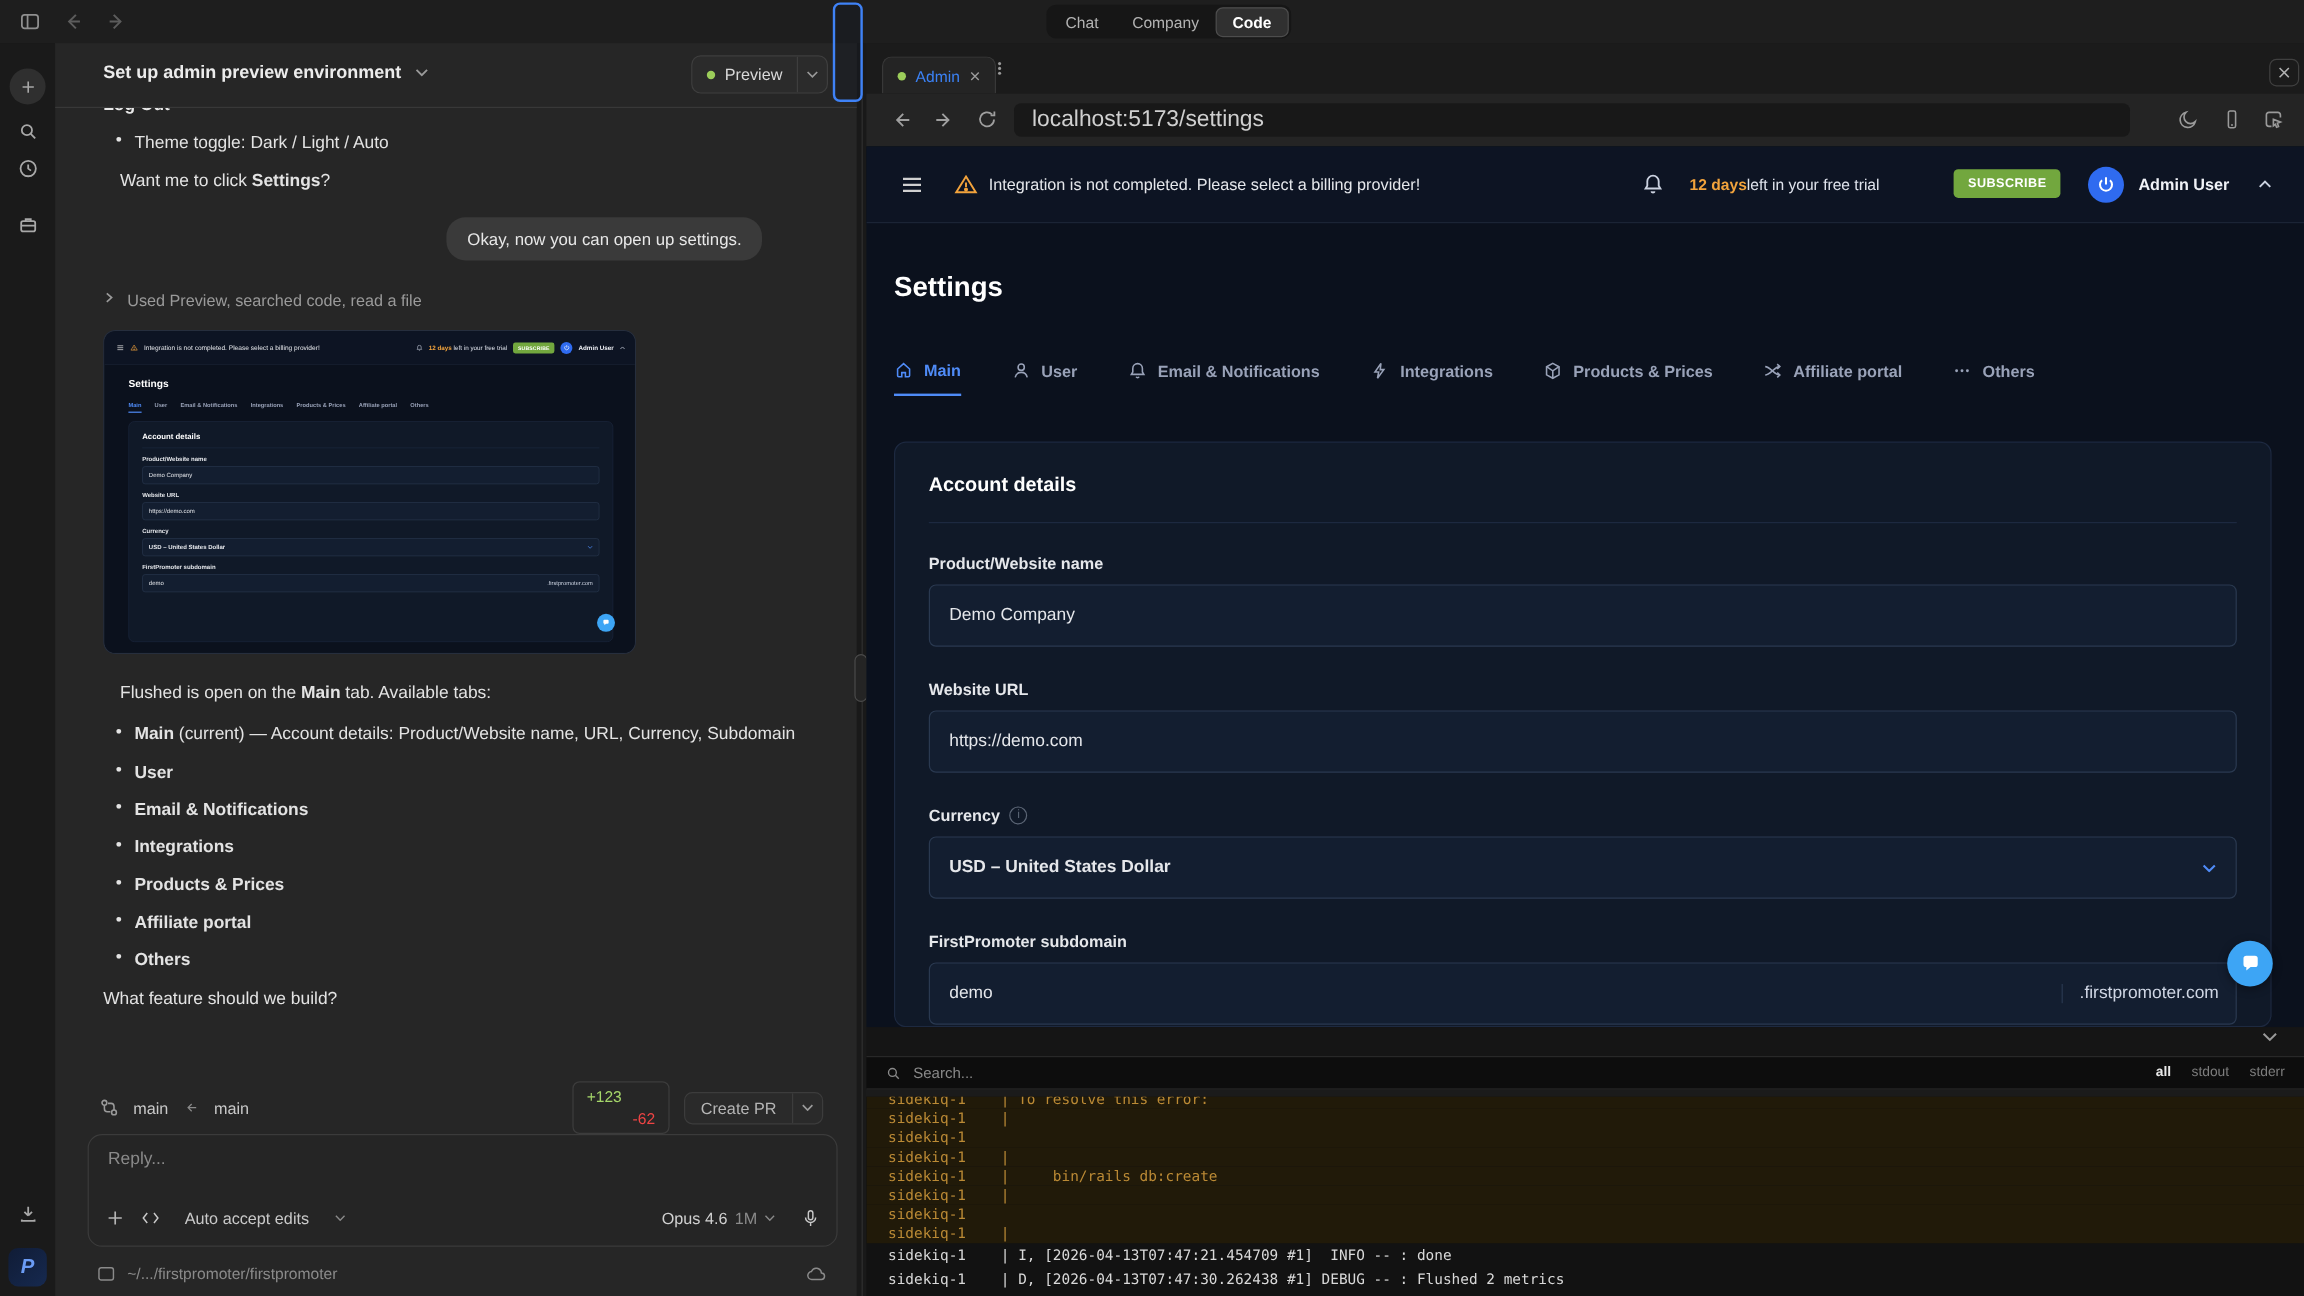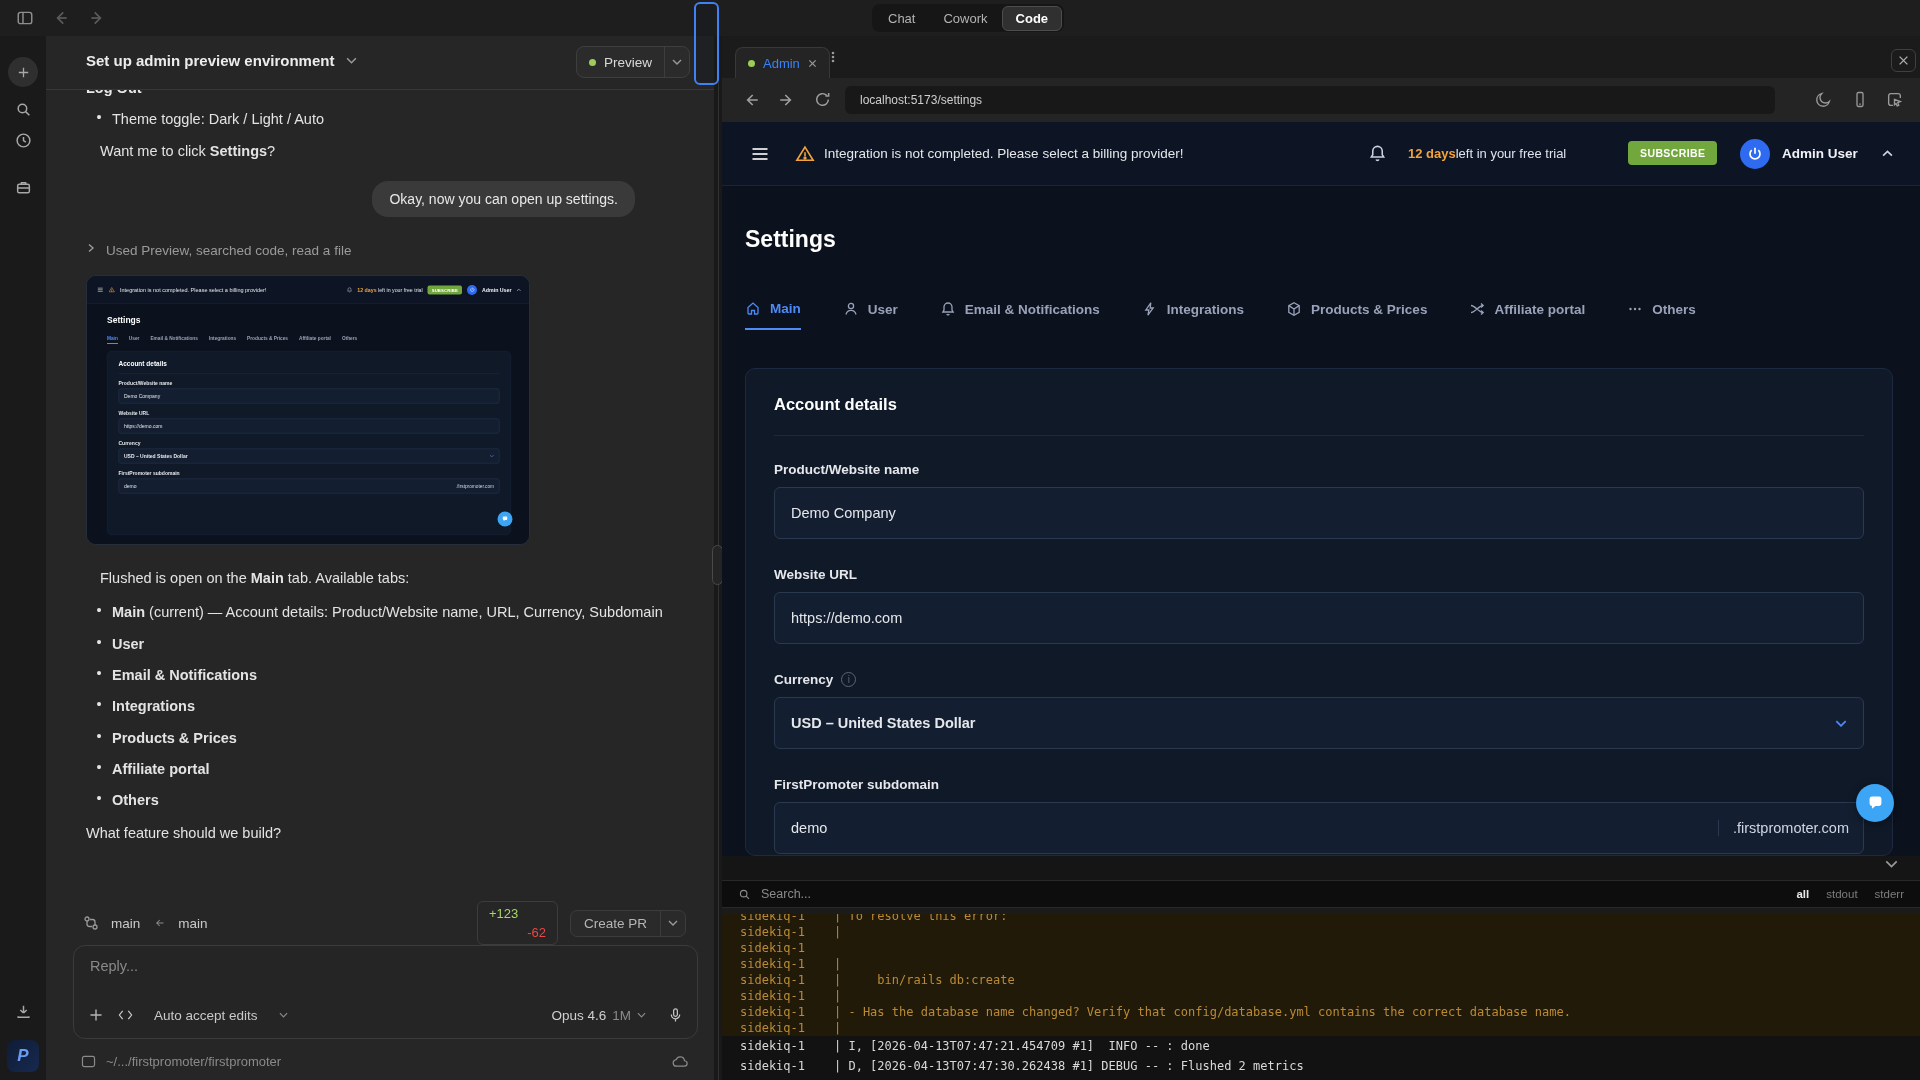--- a/index.html
+++ b/index.html
@@ -91,21 +91,21 @@
 
   
   .rpane { position:absolute; left:722px; top:36px; width:1198px; height:1044px; background:#1b1b1b; }
   .tabstrip { position:absolute; left:0; top:0; width:1198px; height:42px; background:#1b1b1b; }
   .btab { position:absolute; left:13px; top:11px; height:31px; display:flex; align-items:center; gap:8px; padding:0 12px; background:#242424; border:1px solid #383838; border-bottom:none; border-radius:8px 8px 0 0; font-size:13px; color:#3b82f6; }
   .btab-close { color:#9a9a9a; }
   .strip-dots { position:absolute; left:104px; top:13px; color:#9a9a9a; }
   .win-close { position:absolute; right:4px; top:13px; width:25px; height:23px; border:1px solid #404040; border-radius:6px; display:flex; align-items:center; justify-content:center; color:#b0b0b0; }
   .toolbar { position:absolute; left:0; top:42px; width:1198px; height:44px; background:#242424; }
   .nav-icn { position:absolute; top:13px; color:#9f9f9f; }
-  .urlbar { position:absolute; left:123px; top:8px; height:28px; right:145px; background:#181818; border-radius:6px; display:flex; align-items:center; padding:0 15px; font-size:12px; color:#cfcfcf; }
+  .urlbar { position:absolute; left:123px; top:8px; height:28px; right:145px; background:#181818; border-radius:6px; display:flex; align-items:center; padding:0 15px; font-size:19px; color:#cfcfcf; }
   .tool-right { position:absolute; top:13px; color:#9a9a9a; }
 
   
   .viewport { position:absolute; left:0; top:86px; width:1198px; height:734px; background:#0b111d; overflow:hidden; }
   .app-header { position:absolute; left:0; top:0; width:1198px; height:64px; background:#0d1423; border-bottom:1px solid #1b2435; }
   .app-h-item { position:absolute; display:flex; align-items:center; }
   .warn-text { font-size:13.5px; color:#e5e7eb; }
   .trial-text { font-size:13px; color:#dfe3ec; }
   .trial-days { font-weight:700; color:#f2a33c; }
   .subscribe { background:#72a73e; color:#fff; font-size:10.5px; font-weight:700; letter-spacing:.4px; padding:6px 12px; border-radius:4px; border:none; font-family:"Liberation Sans",sans-serif; }
@@ -162,21 +162,21 @@
         </svg>
     </span>
     <span class="tb-icon tb-arrow" style="left:88px;">
       <svg width="18" height="18" viewBox="0 0 16 16" fill="none" stroke="currentColor" stroke-width="1.5">
           <path d="M6 3l5 5-5 5"></path>
           <line x1="3" y1="8" x2="11" y2="8"></line>
         </svg>
     </span>
     <div class="segtabs">
       <div class="segtab">Chat</div>
-      <div class="segtab">Cowork</div>
+      <div class="segtab">Company</div>
       <div class="segtab active">Code</div>
     </div>
   </div>
   <div class="focus-rect"></div>
 
   <div class="rail">
     <span class="rail-btn rail-plus" style="top:21px;">
       <svg width="15" height="15" viewBox="0 0 16 16" fill="none" stroke="currentColor" stroke-width="1.4">
           <path d="M8 3v10M3 8h10"></path>
         </svg>
@@ -679,20 +679,20 @@
         <span>stderr</span>
       </span>
     </div>
     <div class="logs">
       <div class="lg lg-err"><span class="lg-prefix">sidekiq-1</span><span>| To resolve this error:</span></div>
       <div class="lg lg-err"><span class="lg-prefix">sidekiq-1</span><span>|</span></div>
       <div class="lg lg-err"><span class="lg-prefix">sidekiq-1</span></div>
       <div class="lg lg-err"><span class="lg-prefix">sidekiq-1</span><span>|</span></div>
       <div class="lg lg-err"><span class="lg-prefix">sidekiq-1</span><span>|     bin/rails db:create</span></div>
       <div class="lg lg-err"><span class="lg-prefix">sidekiq-1</span><span>|</span></div>
-      <div class="lg lg-err"><span class="lg-prefix">sidekiq-1</span><span>| - Has the database name changed? Verify that config/database.yml contains the correct database name.</span></div>
+      <div class="lg lg-err"><span class="lg-prefix">sidekiq-1</span></div>
       <div class="lg lg-err"><span class="lg-prefix">sidekiq-1</span><span>|</span></div>
       <div class="lg lg-out"><span class="lg-prefix">sidekiq-1</span><span>| I, [2026-04-13T07:47:21.454709 #1]  INFO -- : done</span></div>
       <div class="lg lg-out"><span class="lg-prefix">sidekiq-1</span><span>| D, [2026-04-13T07:47:30.262438 #1] DEBUG -- : Flushed 2 metrics</span></div>
     </div>
   </div>
 
 </div>
 
 </body></html>

